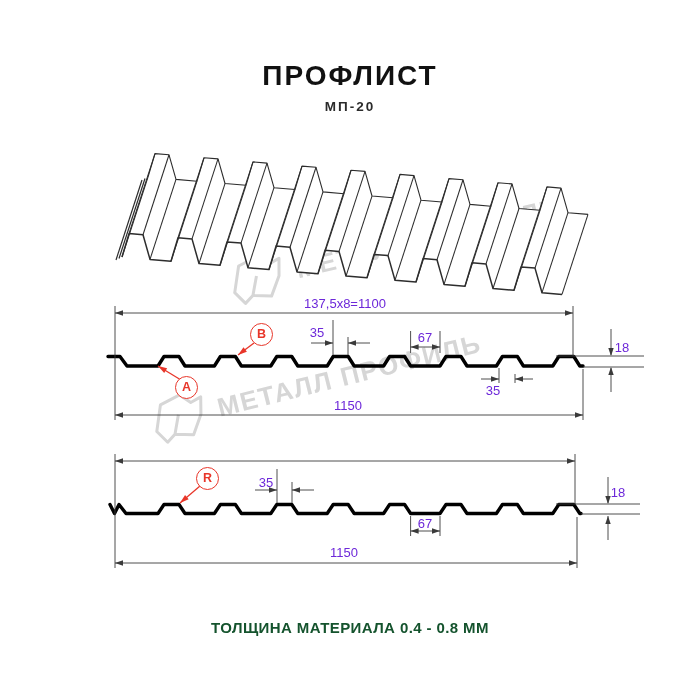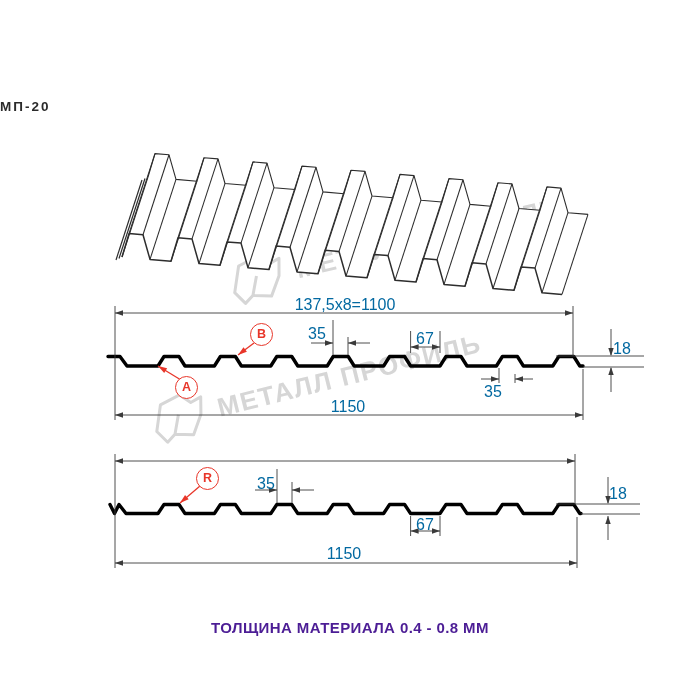--- a/index.html
+++ b/index.html
@@ -1,39 +1,40 @@
 <!DOCTYPE html>
 <html><head>
 <meta charset="utf-8">
 <style>
   html,body{margin:0;padding:0;background:#fff;}
   #page{position:relative;width:700px;height:700px;background:#ffffff;overflow:hidden;
         font-family:"Liberation Sans","DejaVu Sans",sans-serif;}
   .ttl{position:absolute;left:0;top:60px;width:700px;text-align:center;
        font-size:28px;font-weight:bold;letter-spacing:2px;color:#111;z-index:3;}
-  .sub{position:absolute;left:0;top:99px;width:700px;
+  .sub{position:absolute;left:0;top:99px;width:700px;text-align:center;
        font-size:13.5px;font-weight:600;letter-spacing:2px;color:#2b2b2b;z-index:3;}
   .foot{position:absolute;left:0;top:619px;width:700px;text-align:center;
-       font-size:15px;font-weight:600;letter-spacing:.4px;color:#4c1d95;z-index:3;}
-  .dim{position:absolute;font-size:16px;color:#0369a1;text-align:center;z-index:3;white-space:nowrap;}
+       font-size:15px;font-weight:600;letter-spacing:.4px;color:#14532d;z-index:3;}
+  .dim{position:absolute;font-size:13px;color:#6d28d9;text-align:center;z-index:3;white-space:nowrap;}
   .callout{position:absolute;width:21px;height:21px;border:1.8px solid #e8362a;border-radius:50%;
        background:#fff;color:#e8362a;font-size:12.5px;font-weight:bold;line-height:21px;
        text-align:center;z-index:3;}
   .wm{position:absolute;display:flex;align-items:center;gap:10px;z-index:1;
       color:#d6d6d6;font-weight:bold;font-size:26px;letter-spacing:1.5px;white-space:nowrap;
       transform-origin:left center;}
   #wm1{left:228px;top:261px;transform:rotate(-13.5deg);}
   #wm2{left:150px;top:400px;transform:rotate(-14deg);}
   #draw{position:absolute;left:0;top:0;z-index:2;pointer-events:none;}
 </style>
 </head>
 <body>
 
 <div id="page">
 
+  <div class="ttl">ПРОФЛИСТ</div>
   <div class="sub">МП-20</div>
 
   <div class="wm" id="wm1">
     <svg width="60" height="50" viewBox="0 0 60 50">
       <path d="M5 33 L15 8 L36 3 L45 13 L56 10 L52 27 L40 45 L22 40 L13 46 Z M22 40 L30 22" fill="none" stroke="#d6d6d6" stroke-width="3" stroke-linejoin="round"></path>
     </svg>
     <span>МЕТАЛЛ ПРОФИЛЬ</span>
   </div>
   <div class="wm" id="wm2">
     <svg width="60" height="50" viewBox="0 0 60 50">

